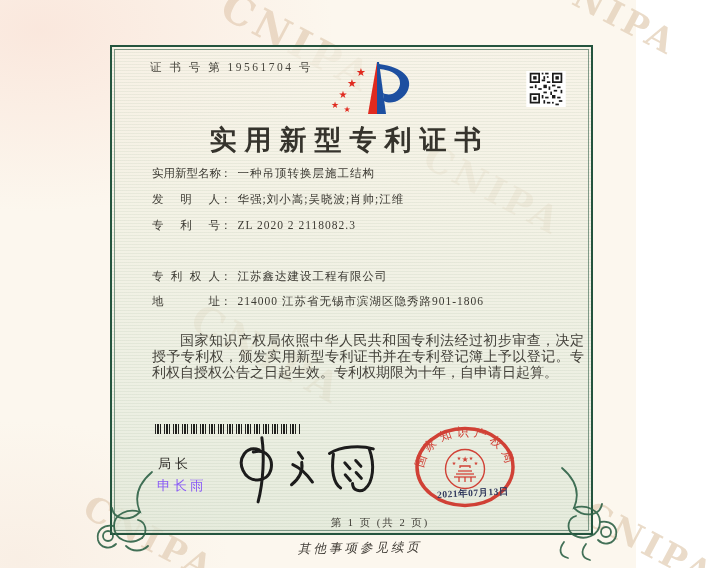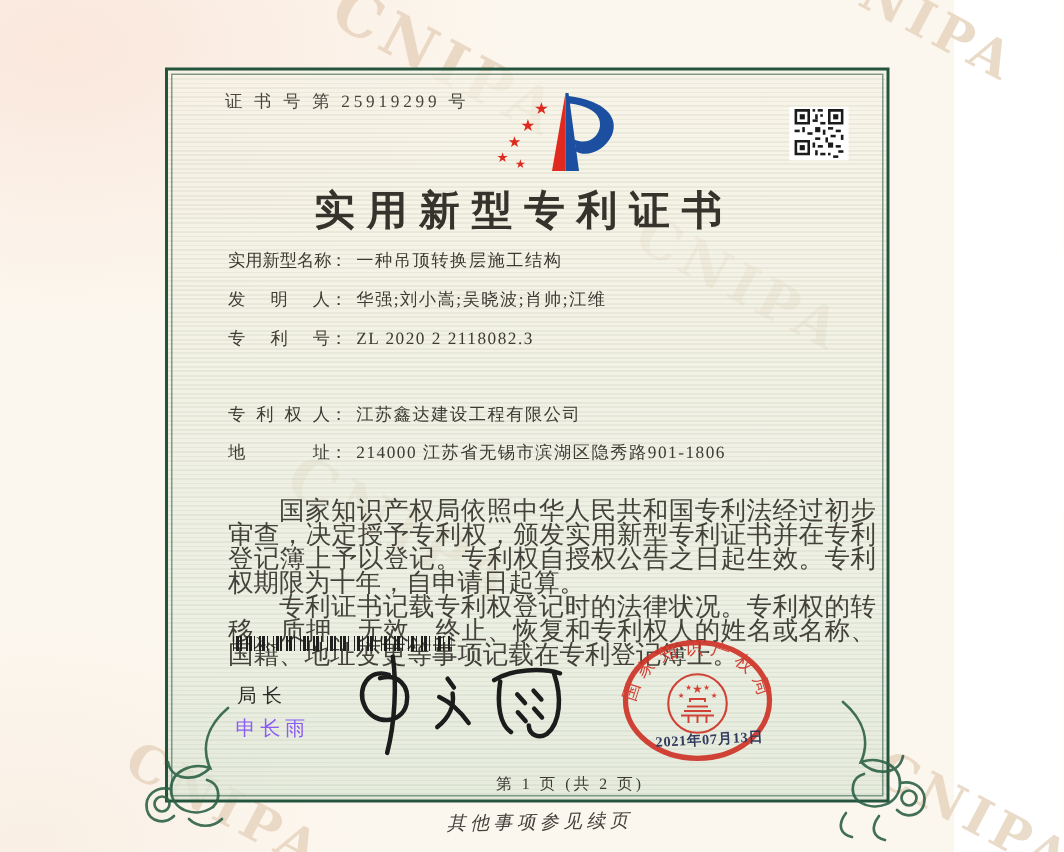--- a/index.html
+++ b/index.html
@@ -26,21 +26,21 @@
   
   .abs{position:absolute;}
   .certnum{font-size:11.5px;letter-spacing:2.5px;color:#47453d;}
   .title{width:479px;text-align:center;font-size:27px;font-weight:bold;
          letter-spacing:8px;color:#35332c;}
   .field-row{left:152px;font-size:11.5px;color:#3c3a33;white-space:nowrap;}
   .flabel{display:inline-block;width:68px;text-align:justify;text-align-last:justify;
           vertical-align:bottom;}
   .fcolon{display:inline-block;margin-right:6px;}
   .fvalue{letter-spacing:1px;}
-  .paras{left:152px;top:333px;width:432px;font-size:17px;line-height:16px;
+  .paras{left:152px;top:333px;width:432px;font-size:14px;line-height:16px;
          color:#43413a;text-align:justify;}
   .paras p{margin:0;text-indent:2em;}
   .barcode{left:155px;top:424px;width:146px;height:10px;
     background:repeating-linear-gradient(90deg,#20201e 0 1px,rgba(0,0,0,0) 1px 2px,
       #20201e 2px 4px,rgba(0,0,0,0) 4px 5px,#20201e 5px 6px,rgba(0,0,0,0) 6px 9px);}
   .signer{font-size:13px;letter-spacing:4px;color:#2e2c27;}
   .signer-name{font-size:13.5px;letter-spacing:3px;color:#8b5cf6;}
   .seal-date{left:422px;top:487px;width:102px;text-align:center;font-size:9.5px;
              font-weight:bold;letter-spacing:.5px;color:#323a5e;transform:rotate(-3deg);}
   .pagefoot{left:110px;top:516px;width:540px;text-align:center;font-size:10.5px;
@@ -85,21 +85,21 @@
       <path d="M20,6 C34,18 38,32 32,46 C44,42 58,48 58,60 C58,74 42,80 30,72"></path>
       <path d="M32,46 C42,56 58,54 60,42"></path>
       <path d="M58,60 C68,58 76,64 74,74 C72,82 62,84 56,78"></path>
       <circle cx="64" cy="70" r="5"></circle>
       <path d="M30,72 C24,66 26,56 34,54"></path>
       <path d="M44,82 C38,90 40,96 48,98"></path>
       <path d="M22,80 C16,88 18,94 26,96"></path>
     </g>
   </svg>
 
-  <div class="abs certnum" style="left:150px;top:60px;">证 书 号 第 25919299 号</div>
+  <div class="abs certnum" style="left:150px;top:60px;">证 书 号 第 19561704 号</div>
 
   <svg class="abs" style="left:327px;top:60px;" width="86" height="56" viewBox="0 0 86 56">
     <polygon points="50,2 50,54 41,54" fill="#e02a1f"></polygon>
     <polygon points="50,2 52,2 59,54 50,54" fill="#1d4fa0"></polygon>
     <path d="M52,4 C76,7 86,18 81,30 C76,41 64,45 57,41 L56,33 C64,37 72,32 73,24 C74,15 64,10 52,9 Z" fill="#1d4fa0"></path>
     <g fill="#e02a1f" font-family="'DejaVu Sans',sans-serif" text-anchor="middle">
       <text x="8" y="48" font-size="9">★</text>
       <text x="16" y="38" font-size="10">★</text>
       <text x="25" y="27" font-size="11">★</text>
       <text x="34" y="16" font-size="11">★</text>
@@ -158,21 +158,20 @@
   </div>
   <div class="abs field-row" style="top:269px;">
     <span class="flabel">专利权人</span><span class="fcolon">：</span><span class="fvalue">江苏鑫达建设工程有限公司</span>
   </div>
   <div class="abs field-row" style="top:294px;">
     <span class="flabel">地址</span><span class="fcolon">：</span><span class="fvalue">214000 江苏省无锡市滨湖区隐秀路901-1806</span>
   </div>
 
   <div class="abs paras">
     <p>国家知识产权局依照中华人民共和国专利法经过初步审查，决定授予专利权，颁发实用新型专利证书并在专利登记簿上予以登记。专利权自授权公告之日起生效。专利权期限为十年，自申请日起算。</p>
-    <p>专利证书记载专利权登记时的法律状况。专利权的转移、质押、无效、终止、恢复和专利权人的姓名或名称、国籍、地址变更等事项记载在专利登记簿上。</p>
   </div>
 
   <div class="abs barcode"></div>
 
   <div class="abs signer" style="left:158px;top:455px;">局长</div>
   <div class="abs signer-name" style="left:157px;top:477px;">申长雨</div>
 
   <svg class="abs" style="left:230px;top:432px;transform:rotate(-2deg);" width="165" height="75" viewBox="0 0 165 75">
     <g stroke="#1c1c1c" stroke-width="3" fill="none" stroke-linecap="round" stroke-linejoin="round">
       <path d="M30,16 C17,11 8,24 13,36 C18,49 37,50 41,36 C44,24 36,15 24,18"></path>

